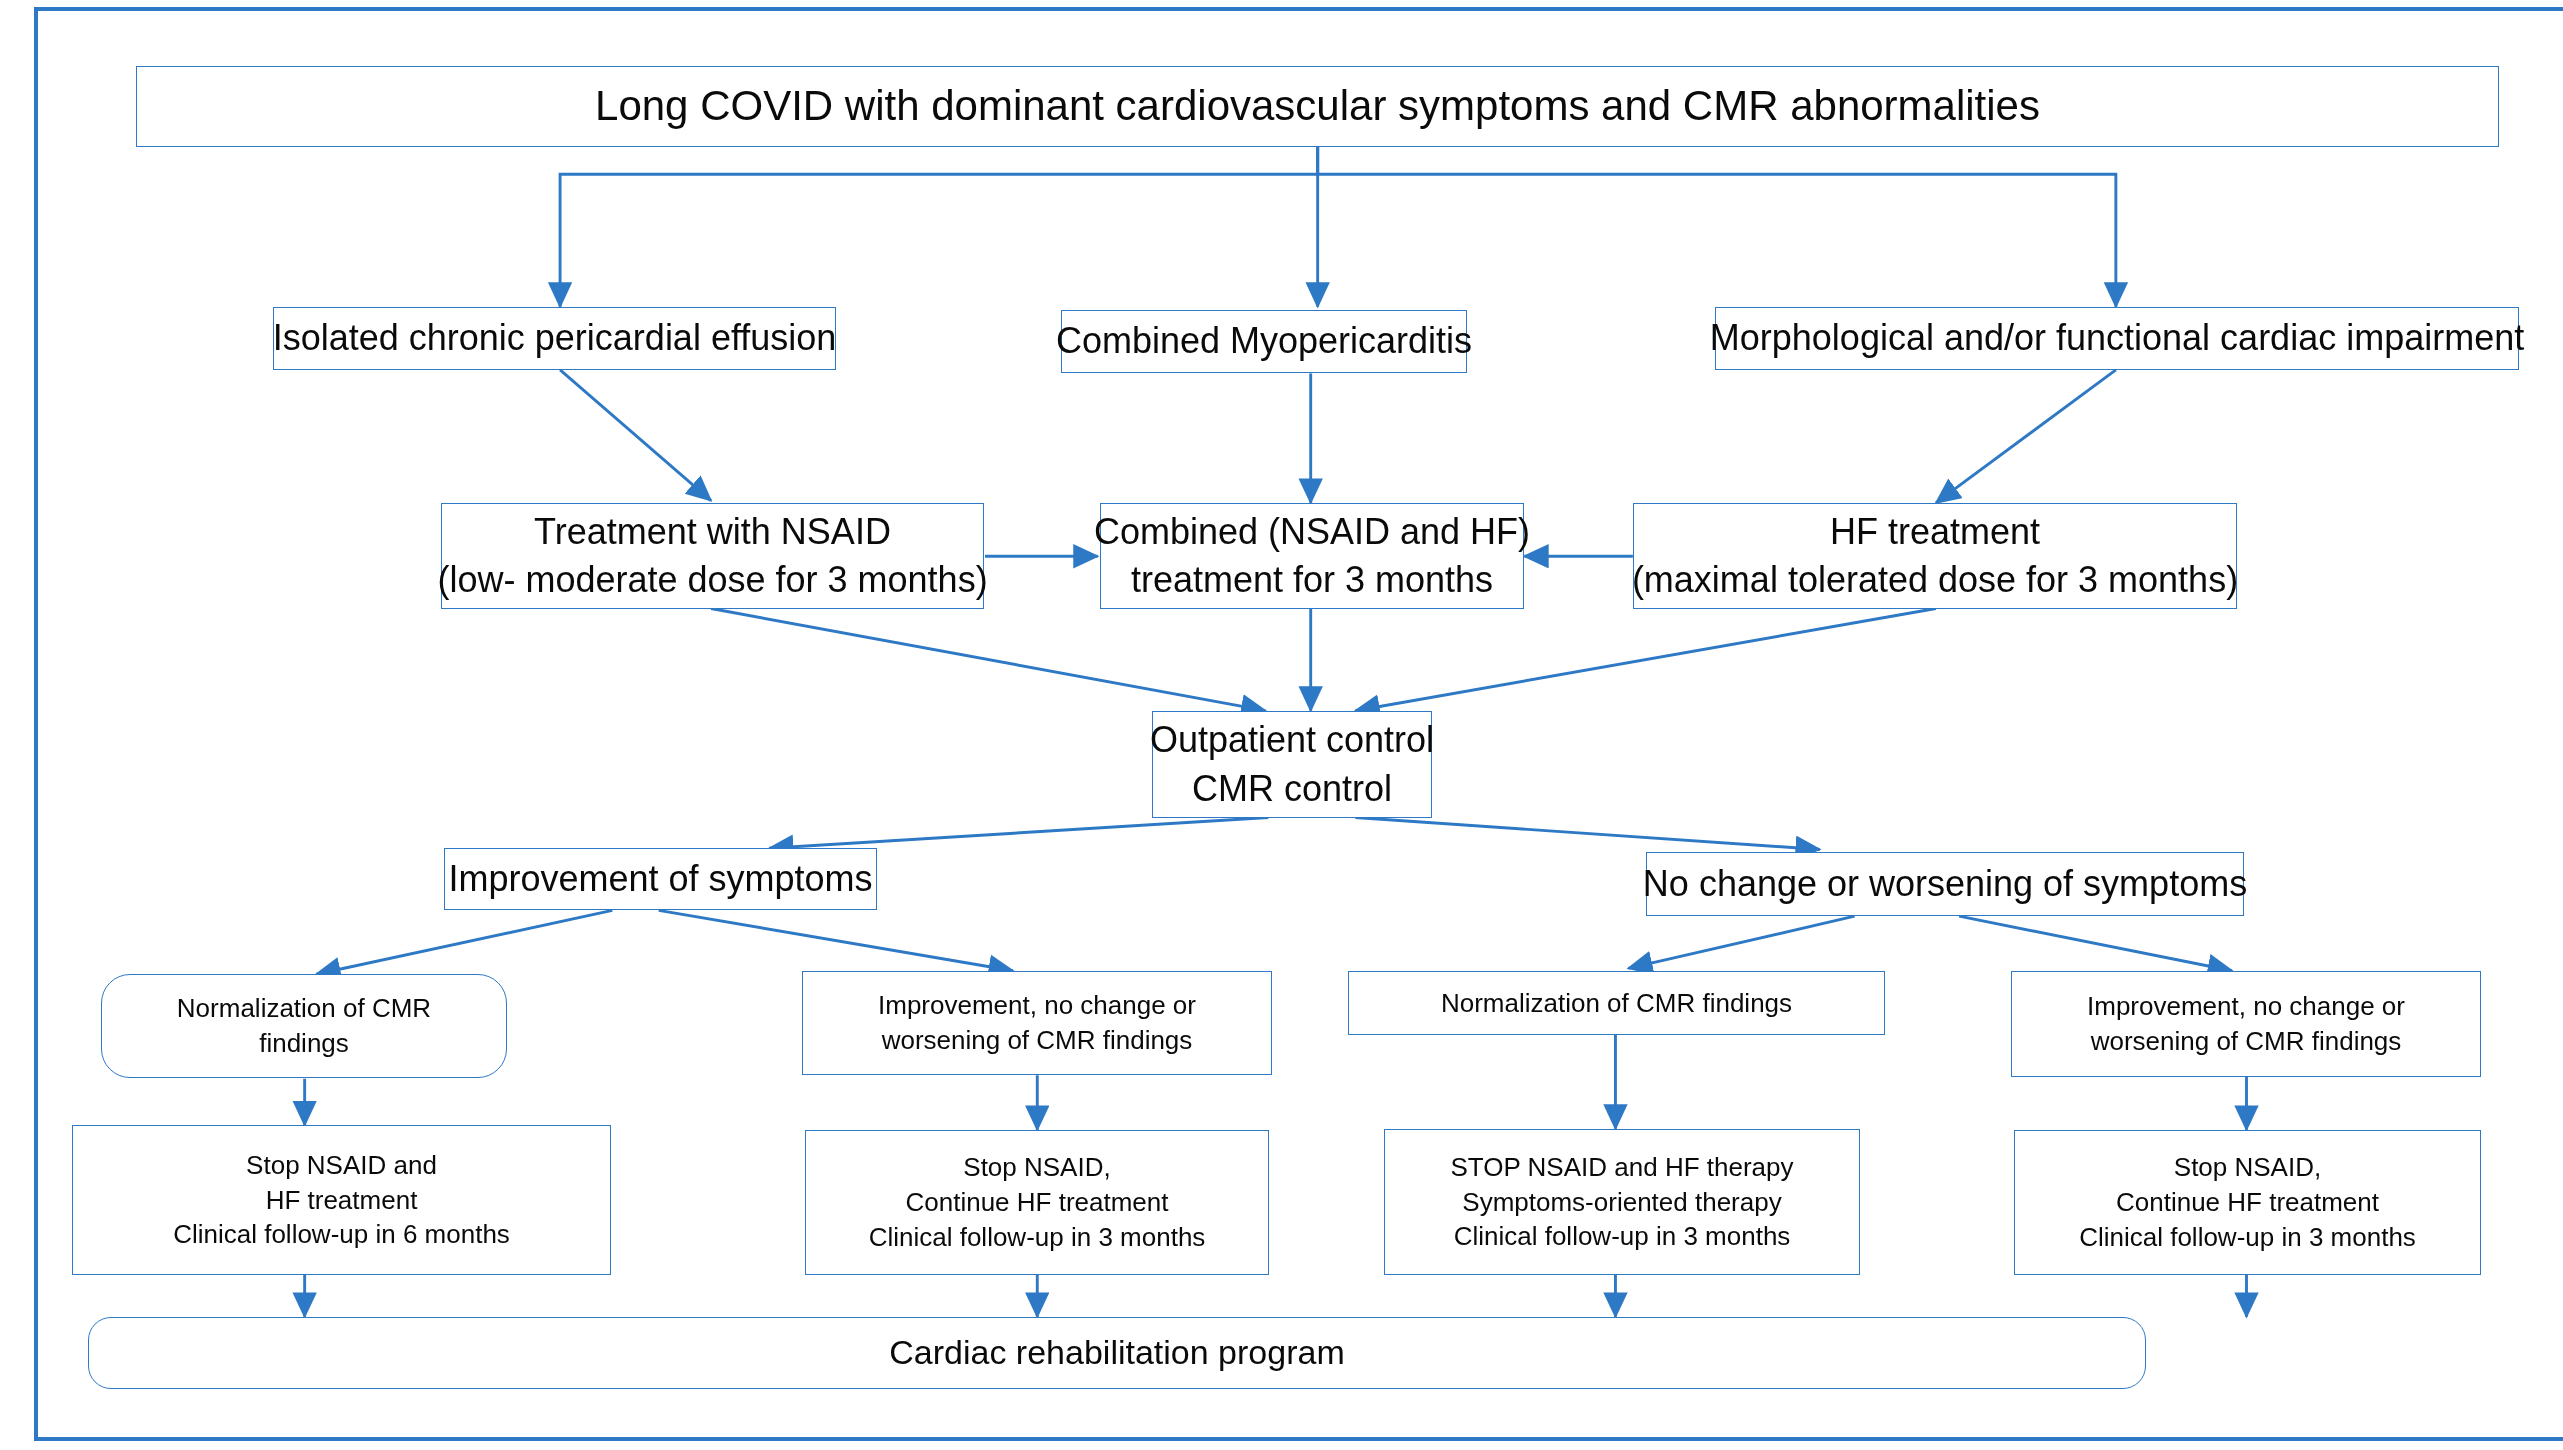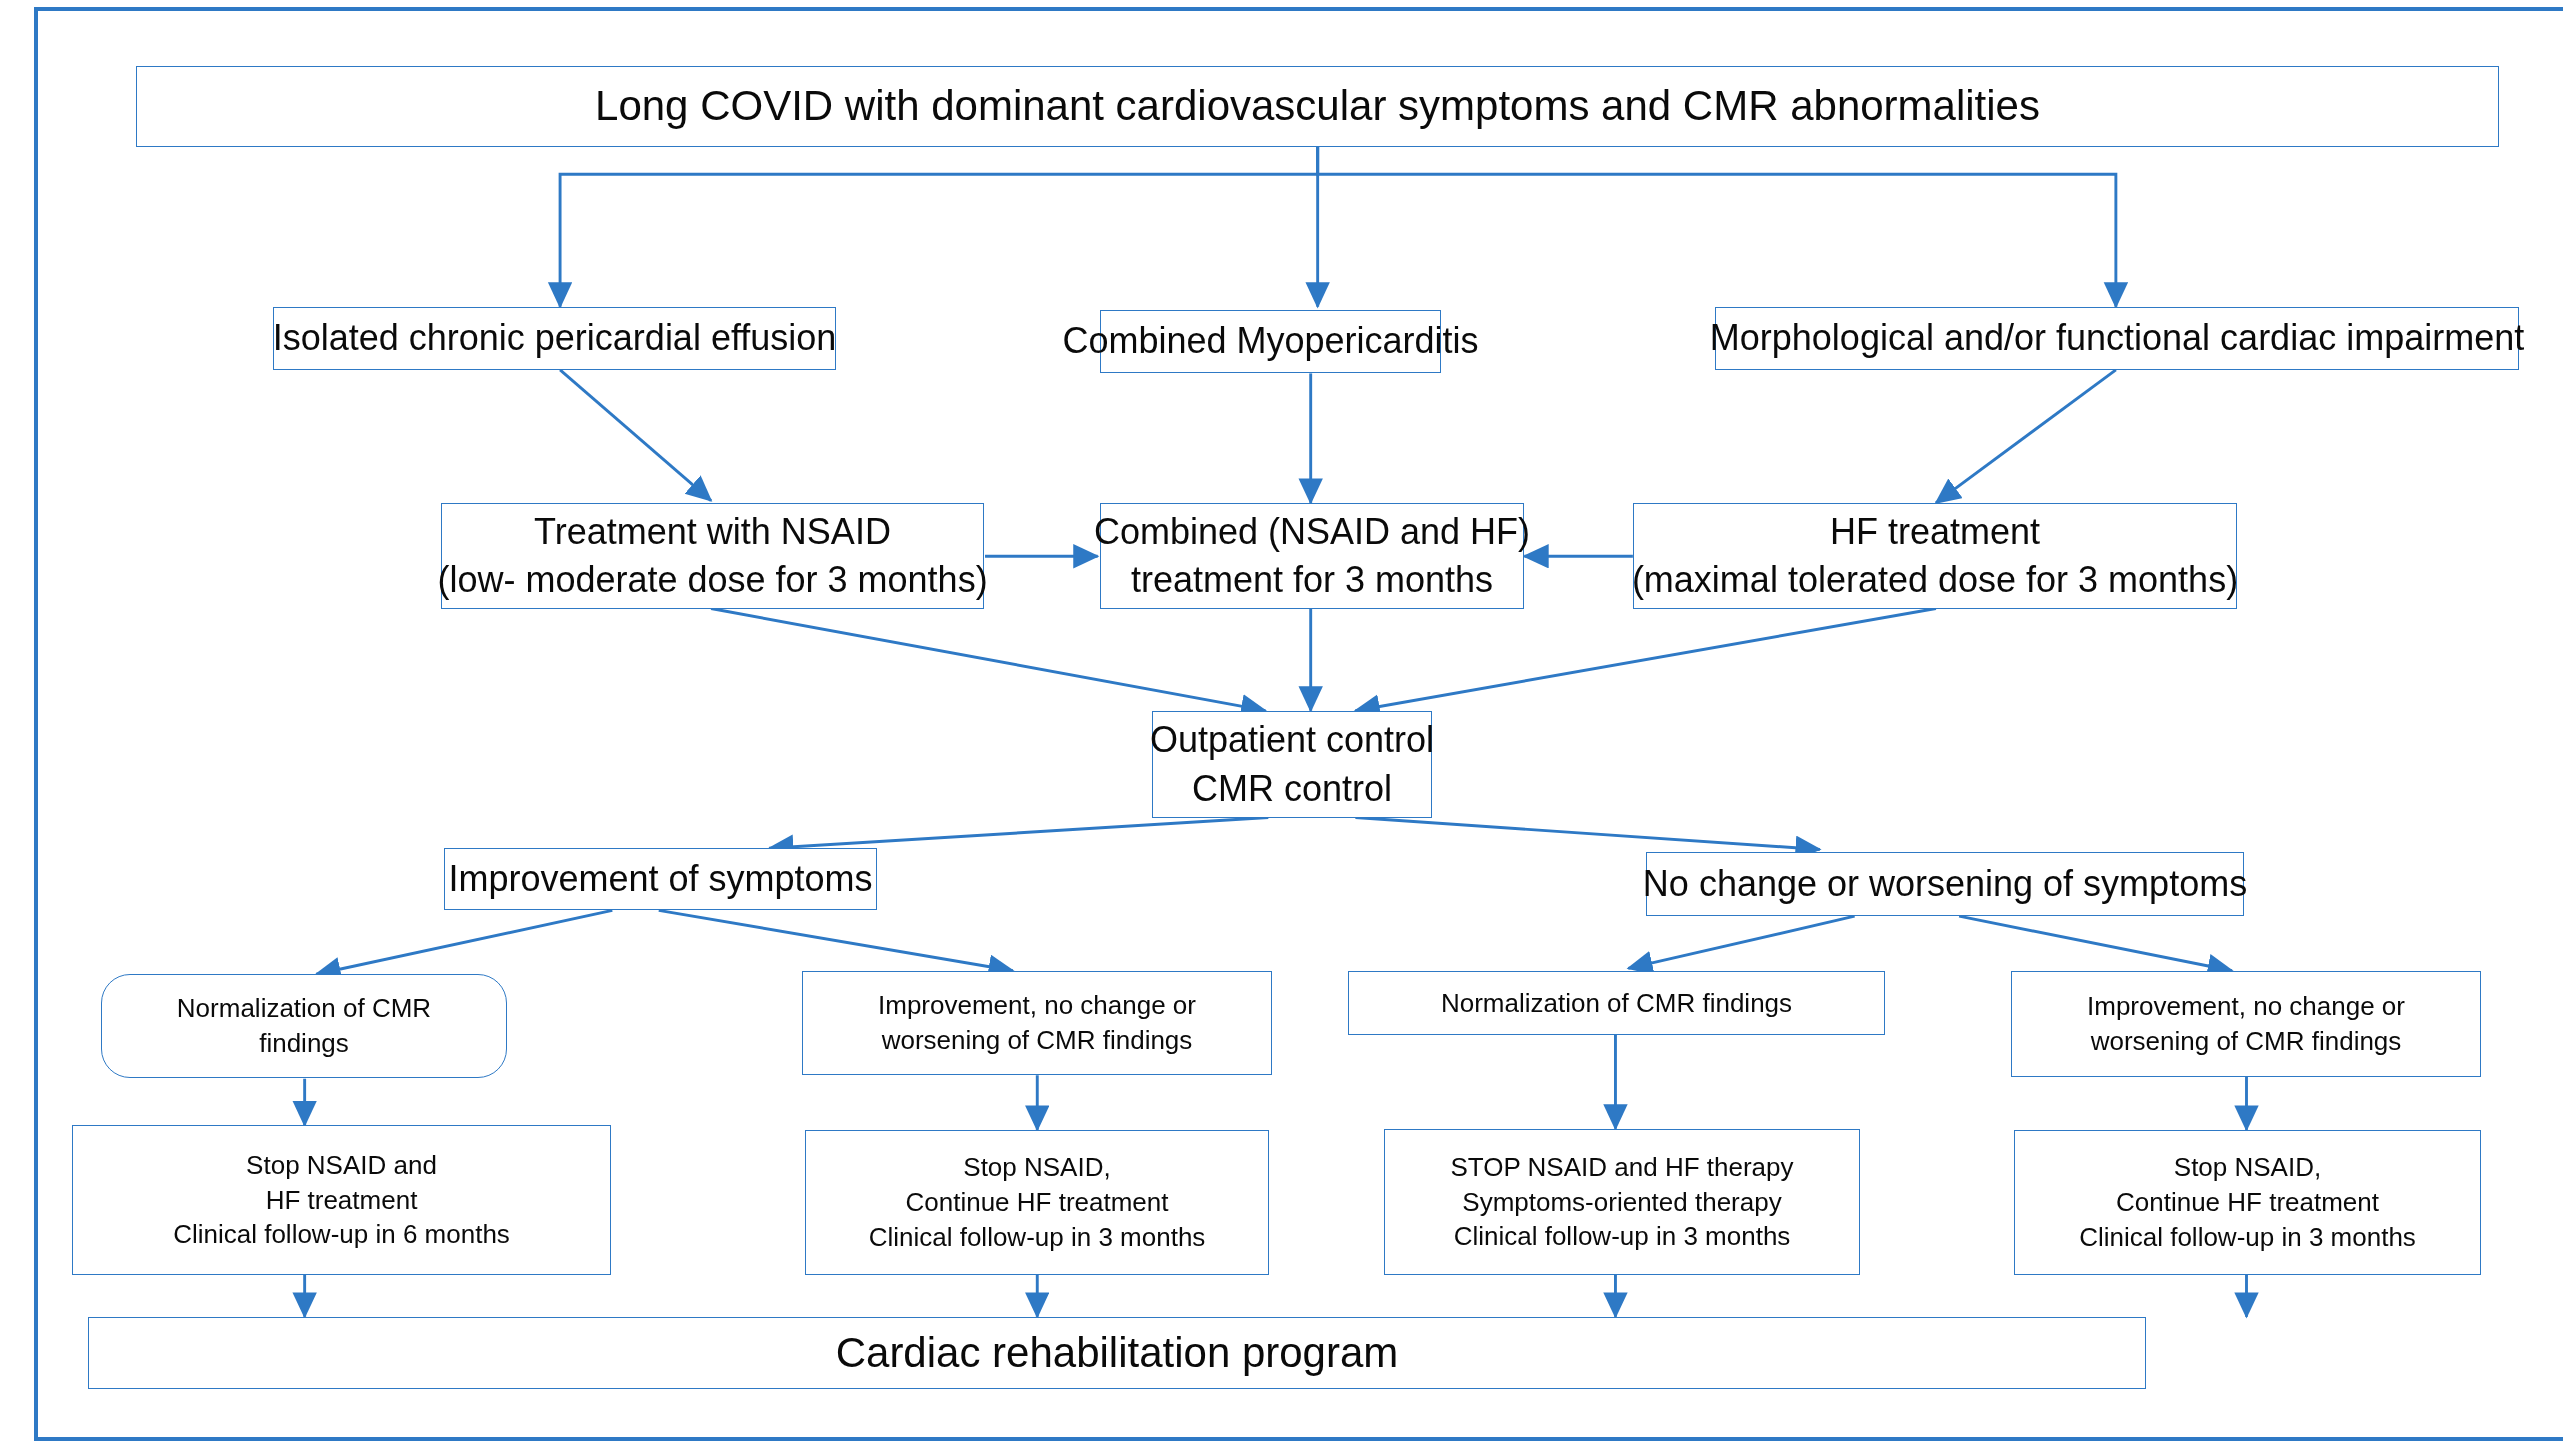--- a/index.html
+++ b/index.html
@@ -44,21 +44,21 @@
     text-align:center;
     color:#0a0a0a;
     line-height:1.34;
     font-size:36px;
     padding:2.3px 7px;
     white-space:nowrap;
   }
   .node .ln{display:block;}
 
   .node.title{ font-size:42px; }
-  .node.banner{ font-size:42px; }
+  .node.banner{ font-size:34px;border-radius:23px; }
   .node.small{ font-size:26px; }
 </style>
 </head>
 <body>
 
 <div id="stage">
 
   <div id="frame"></div>
 
   <svg id="wires" viewBox="0 0 4415 2499" xmlns="http://www.w3.org/2000/svg">
@@ -106,21 +106,21 @@
   </svg>
 
   <div class="node title" style="left:110px; top:66px; width:2363px; height:81px;">
     <span class="ln">Long COVID with dominant cardiovascular symptoms and CMR abnormalities</span>
   </div>
 
   <div class="node" style="left:247px; top:307px; width:563px; height:63px;">
     <span class="ln">Isolated chronic pericardial effusion</span>
   </div>
 
-  <div class="node" style="left:1074px; top:310px; width:341px; height:63px;">
+  <div class="node" style="left:1035px; top:310px; width:406px; height:63px;">
     <span class="ln">Combined Myopericarditis</span>
   </div>
 
   <div class="node" style="left:1689px; top:307px; width:804px; height:63px;">
     <span class="ln">Morphological and/or functional cardiac impairment</span>
   </div>
 
   <div class="node" style="left:415px; top:503px; width:543px; height:106px;">
     <span class="ln">Treatment with NSAID</span>
     <span class="ln">(low- moderate dose for 3 months)</span>

